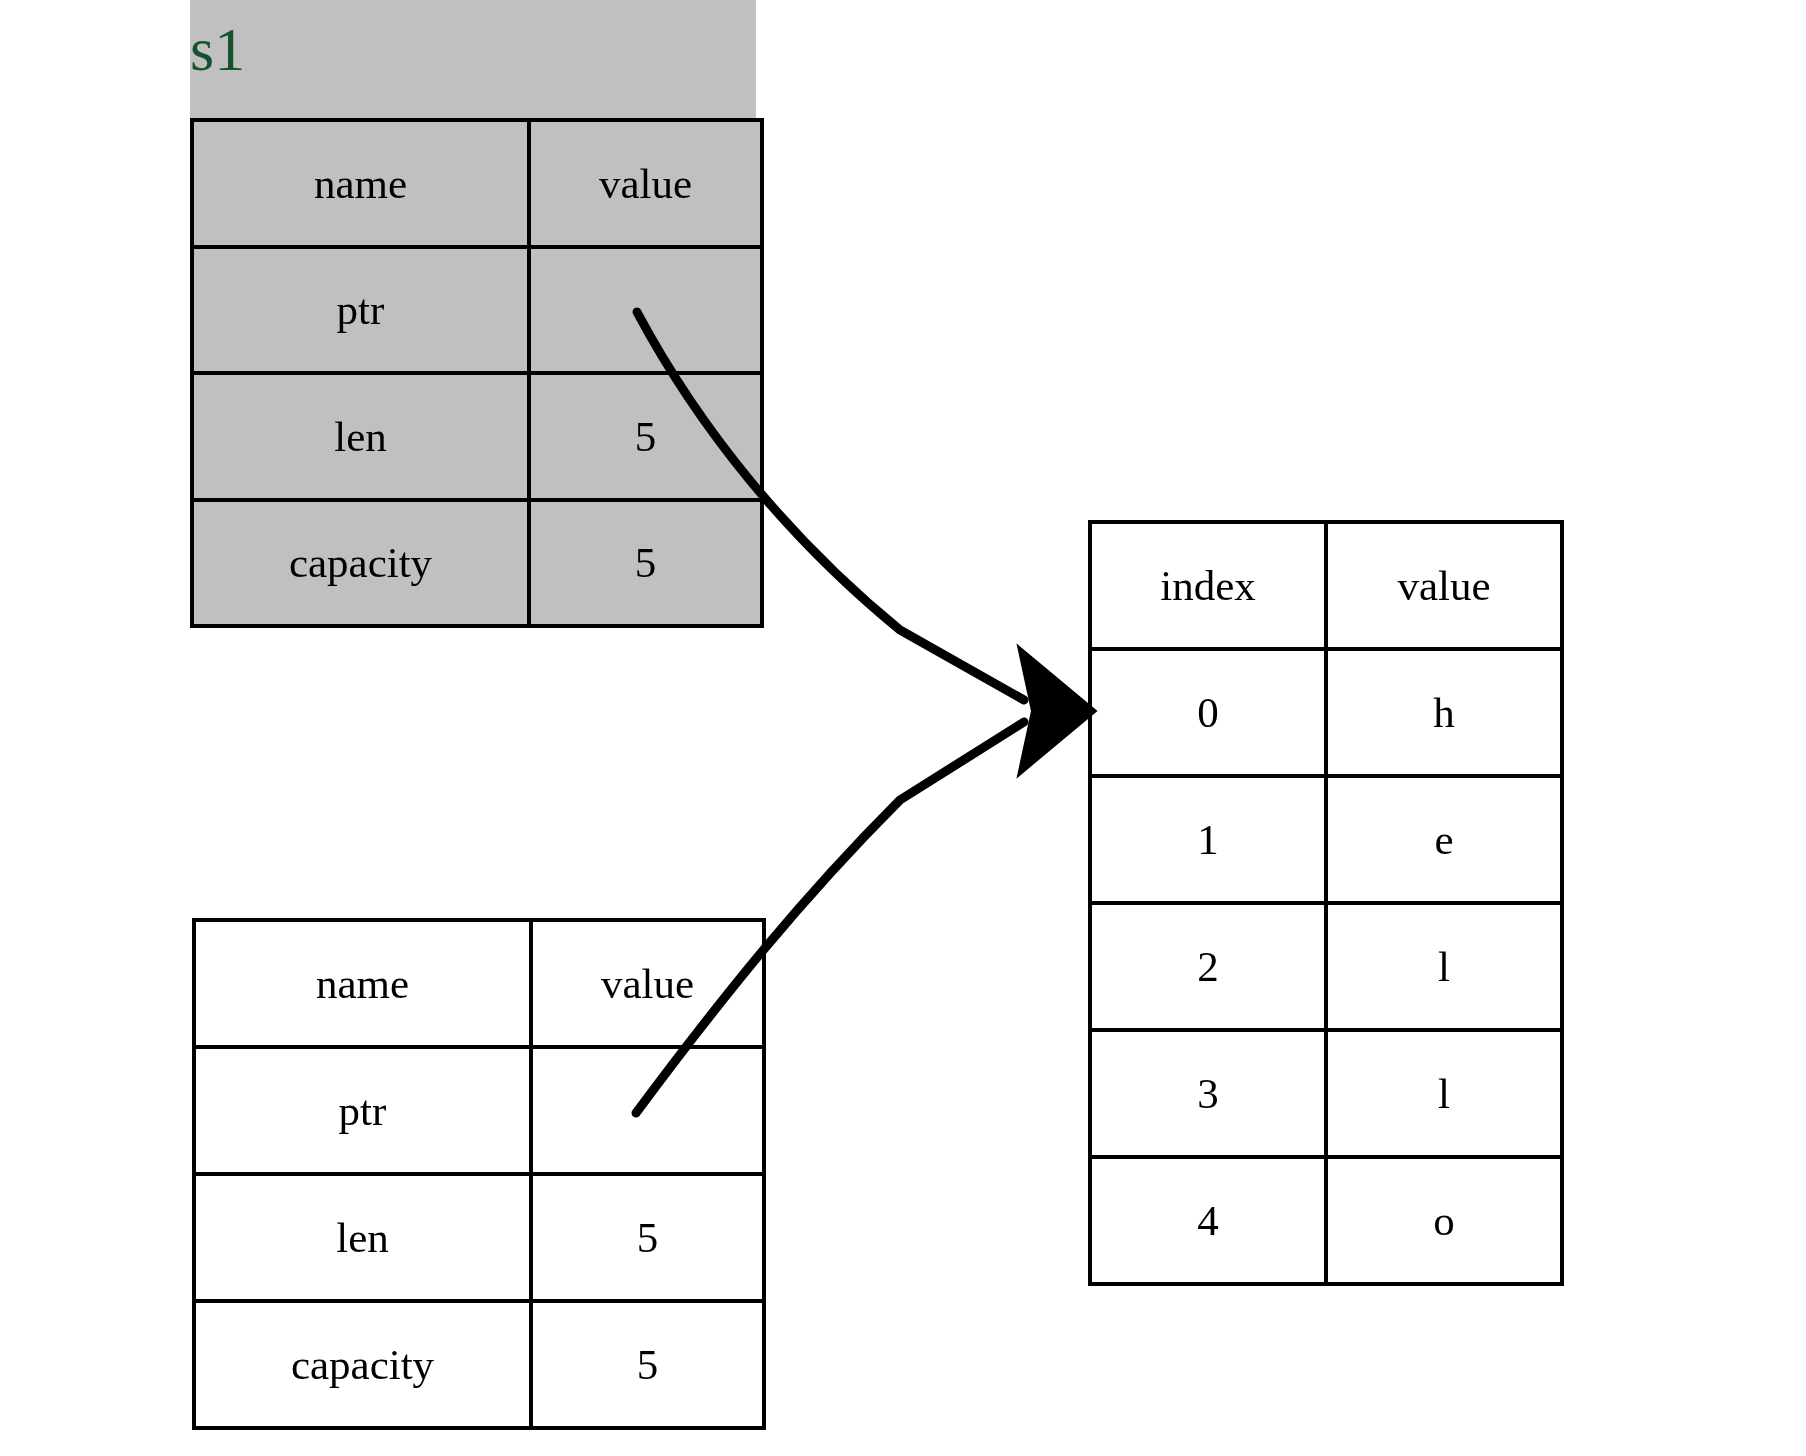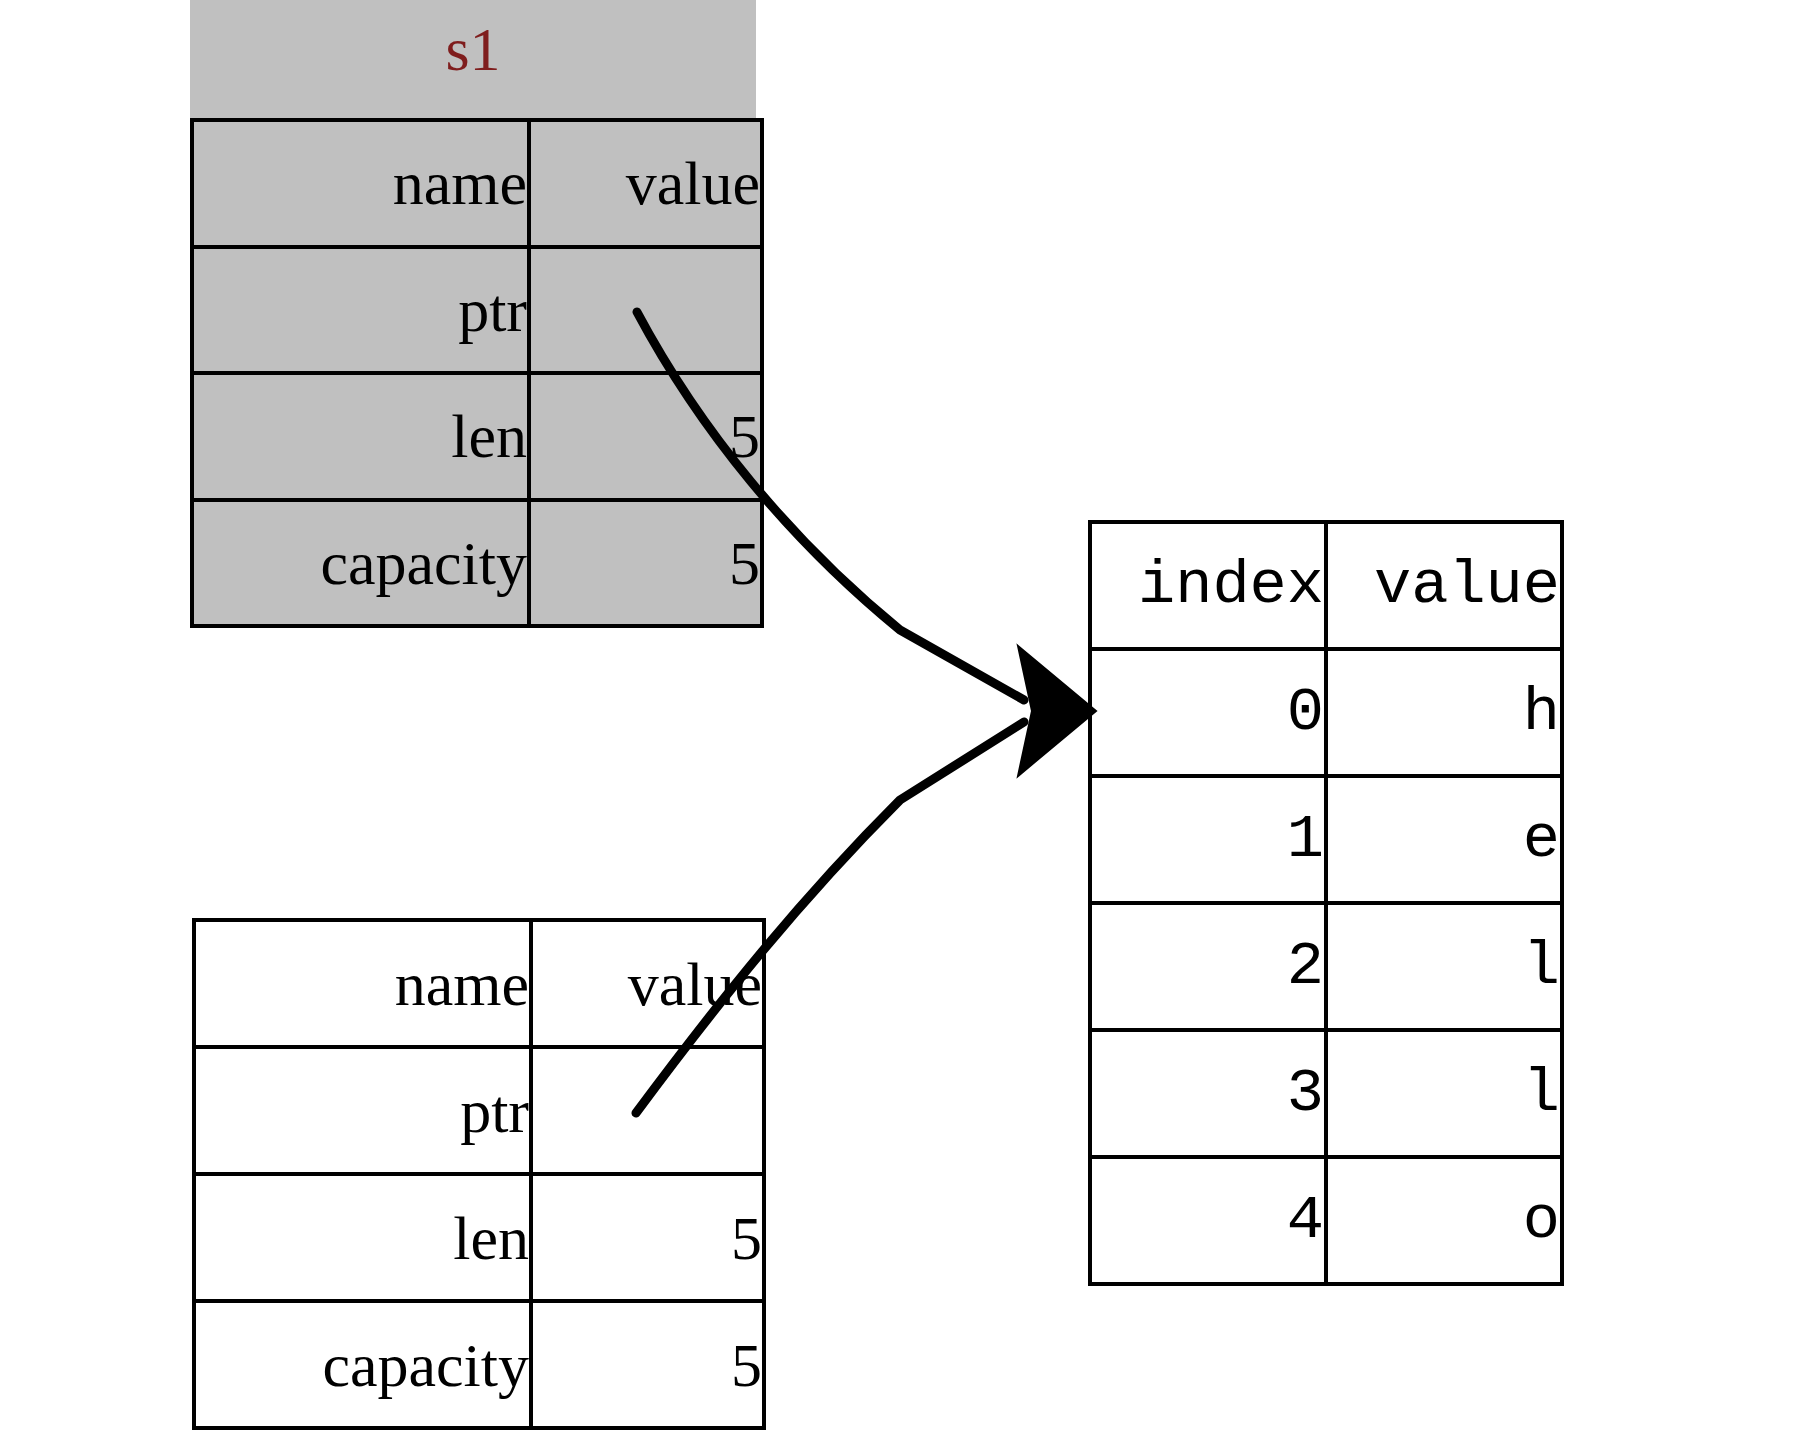--- a/index.html
+++ b/index.html
@@ -17,36 +17,36 @@
   }
 
   
   .struct-block {
     position: absolute;
     box-sizing: border-box;
   }
   .struct-title {
     position: absolute;
     width: 100%;
-    text-align: center;
+    text-align: left;
     font-size: 62px;
     line-height: 1;
-    color: #7f1d1d;
+    color: #14532d;
   }
   .vtable {
     position: absolute;
     border-collapse: collapse;
     box-sizing: border-box;
     table-layout: fixed;
   }
   .vtable td {
     border: 4px solid #000;
-    text-align: right;
+    text-align: center;
     vertical-align: middle;
-    font-size: 62px;
+    font-size: 43px;
     line-height: 1;
     color: #000;
     padding: 0;
     overflow: visible;
   }
 
   
   #s1-block {
     left: 190px;
     top: 0px;
@@ -79,21 +79,20 @@
     height: 512px;
   }
   #s2-table td { background: #ffffff; }
 
   
   #heap-table {
     left: 1088px;
     top: 520px;
     width: 464px;
     height: 766px;
-    font-family: Liberation Mono, monospace;
   }
   #heap-table td { background: #ffffff; }
 
   .col-name  { width: 333px; }
   .col-value { width: 229px; }
   .col-index { width: 232px; }
   .col-hvalue{ width: 232px; }
 
   
   #arrows {

